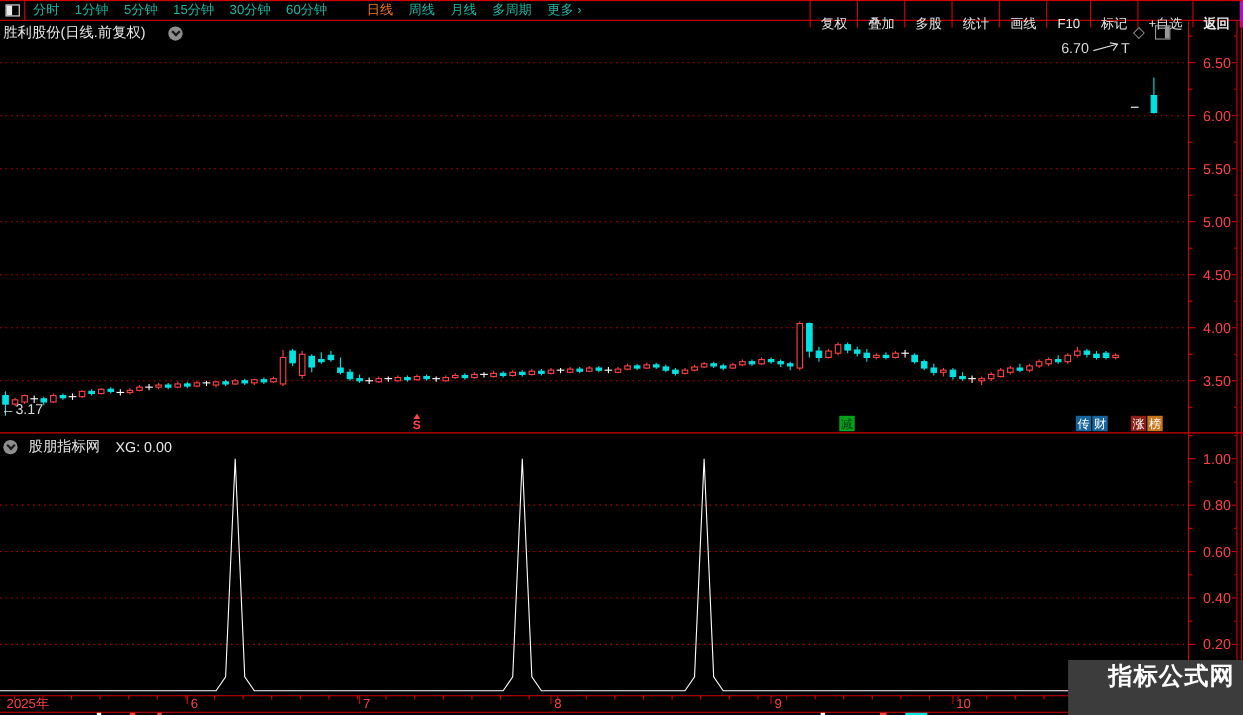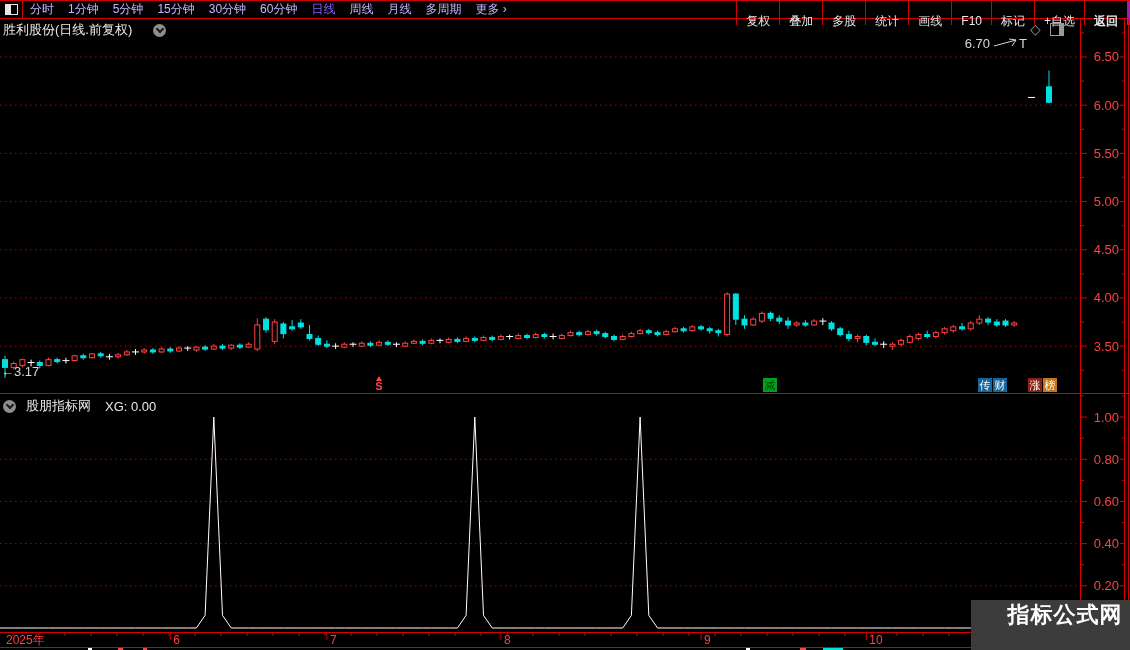--- a/index.html
+++ b/index.html
@@ -7,22 +7,22 @@
        font-family:"Liberation Sans",sans-serif;}
   
   .toolbar{position:absolute;left:0;top:0;width:1130px;height:19px;box-sizing:border-box;
            border-top:1px solid #d40000;border-bottom:1px solid #d40000;background:#000;
            display:flex;align-items:stretch;}
   .tb-icon-box{width:22px;display:flex;align-items:center;justify-content:center;
                border-right:1px solid #d40000;}
   .pane-icon{width:11px;height:9px;border:1px solid #e8e8e8;position:relative;}
   .pane-icon::after{content:"";position:absolute;left:0;top:0;width:5px;height:100%;background:#e8e8e8;}
   .tb-left{display:flex;align-items:center;}
-  .tb-item{color:#c4b5fd;font-size:12px;padding:0 7px;white-space:nowrap;line-height:17px;}
-  .tb-item.active{color:#8b5cf6;}
+  .tb-item{color:#14b8a6;font-size:12px;padding:0 7px;white-space:nowrap;line-height:17px;}
+  .tb-item.active{color:#f97316;margin-left:22px;}
   .tb-right{margin-left:auto;display:flex;align-items:stretch;}
   .tb-action{color:#e8e8e8;font-size:12px;padding:12px 9px;line-height:17px;
              border-left:1px solid #d40000;white-space:nowrap;}
   .tb-action:last-child{border-right:3px solid #a21caf;font-weight:bold;}
   
   .title-row{position:absolute;left:3px;top:21px;display:flex;align-items:center;gap:21px;
              color:#e8e8e8;font-size:13px;z-index:3;}
   .chev-circle{width:13px;height:13px;border-radius:50%;background:#8e8e8e;position:relative;
                display:inline-block;}
   .chev-circle::after{content:"";position:absolute;left:3.5px;top:2.5px;width:4px;height:4px;

